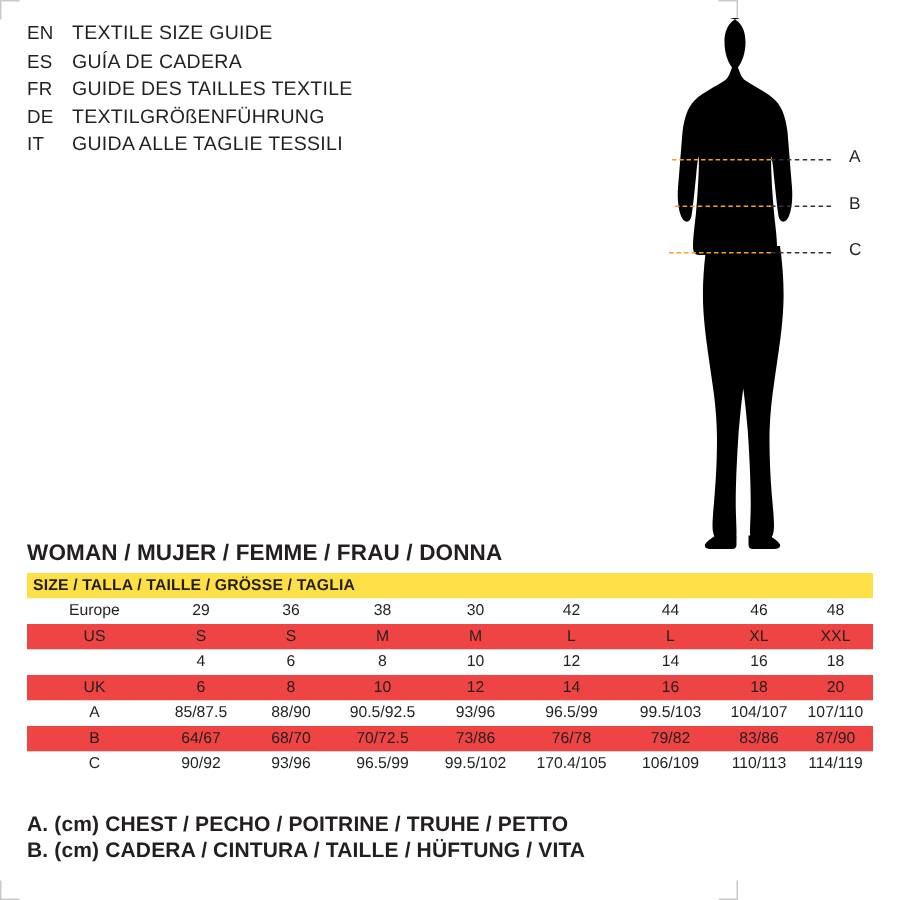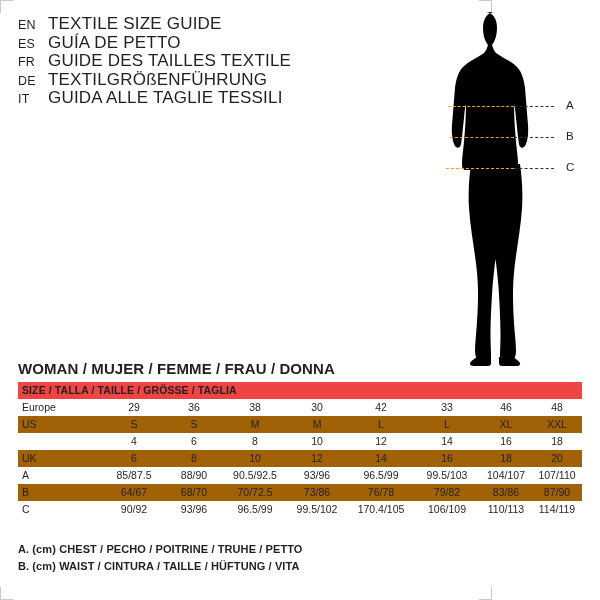--- a/index.html
+++ b/index.html
@@ -33,21 +33,21 @@
     align-items: baseline;
     height: 18.6px;
   }
   .lang-code {
     width: 30px;
     font-size: 12.5px;
     letter-spacing: 0.2px;
     color: #231f20;
   }
   .lang-title {
-    font-size: 17px;
+    font-size: 13px;
     letter-spacing: 0.2px;
     color: #231f20;
   }
 
   
   .figure-wrap {
     position: absolute;
     left: 380px;
     top: 8px;
     width: 210px;
@@ -102,47 +102,47 @@
   }
   table.size-table td {
     padding: 0;
     height: 17px;
     line-height: 17px;
     text-align: center;
     color: #231f20;
     white-space: nowrap;
   }
   table.size-table td.rowhead {
-    text-align: left;
+    text-align: center;
     padding-left: 4px;
   }
   tr.head-row td {
-    background: #ef4444;
+    background: #fde047;
     font-weight: bold;
     text-align: left;
     padding-left: 4px;
     letter-spacing: 0.1px;
     height: 17px;
   }
   tr.shade td {
-    background: #a16207;
+    background: #ef4444;
   }
   tr.plain td {
     background: #ffffff;
   }
 
   
   .notes {
     position: absolute;
     left: 18px;
     top: 541px;
     width: 560px;
   }
   .note-line {
-    font-size: 11px;
+    font-size: 14px;
     font-weight: bold;
     line-height: 16.5px;
     color: #231f20;
     letter-spacing: 0.1px;
   }
 
   
   .corner {
     position: absolute;
     width: 12px;
@@ -163,21 +163,21 @@
   <div class="corner bl"></div>
   <div class="corner br"></div>
 
   <div class="lang-block">
     <div class="lang-row">
       <div class="lang-code">EN</div>
       <div class="lang-title">TEXTILE SIZE GUIDE</div>
     </div>
     <div class="lang-row">
       <div class="lang-code">ES</div>
-      <div class="lang-title">GUÍA DE PETTO</div>
+      <div class="lang-title">GUÍA DE CADERA</div>
     </div>
     <div class="lang-row">
       <div class="lang-code">FR</div>
       <div class="lang-title">GUIDE DES TAILLES TEXTILE</div>
     </div>
     <div class="lang-row">
       <div class="lang-code">DE</div>
       <div class="lang-title">TEXTILGRÖßENFÜHRUNG</div>
     </div>
     <div class="lang-row">
@@ -280,21 +280,21 @@
         <tr class="head-row">
           <td colspan="9">SIZE / TALLA / TAILLE / GRÖSSE / TAGLIA</td>
         </tr>
         <tr class="plain">
           <td class="rowhead">Europe</td>
           <td>29</td>
           <td>36</td>
           <td>38</td>
           <td>30</td>
           <td>42</td>
-          <td>33</td>
+          <td>44</td>
           <td>46</td>
           <td>48</td>
         </tr>
         <tr class="shade">
           <td class="rowhead">US</td>
           <td>S</td>
           <td>S</td>
           <td>M</td>
           <td>M</td>
           <td>L</td>
@@ -356,16 +356,16 @@
           <td>106/109</td>
           <td>110/113</td>
           <td>114/119</td>
         </tr>
       </tbody>
     </table>
   </div>
 
   <div class="notes">
     <div class="note-line">A. (cm) CHEST / PECHO / POITRINE / TRUHE / PETTO</div>
-    <div class="note-line">B. (cm) WAIST / CINTURA / TAILLE / HÜFTUNG / VITA</div>
+    <div class="note-line">B. (cm) CADERA / CINTURA / TAILLE / HÜFTUNG / VITA</div>
   </div>
 
 </div>
 
 </body></html>

